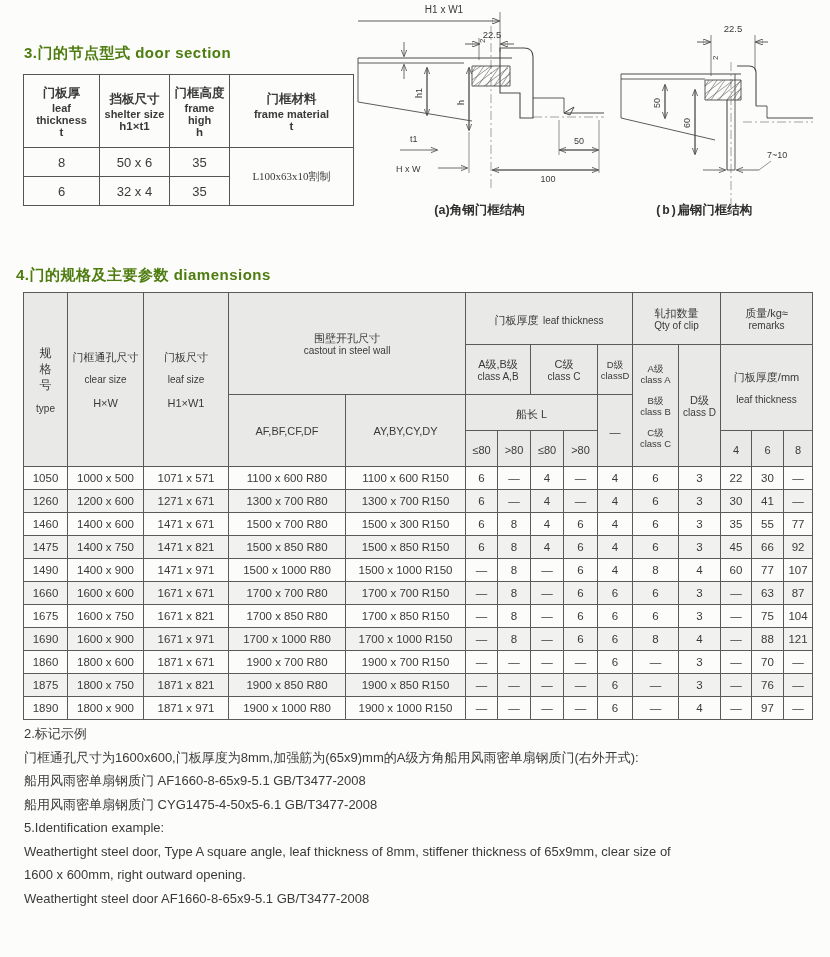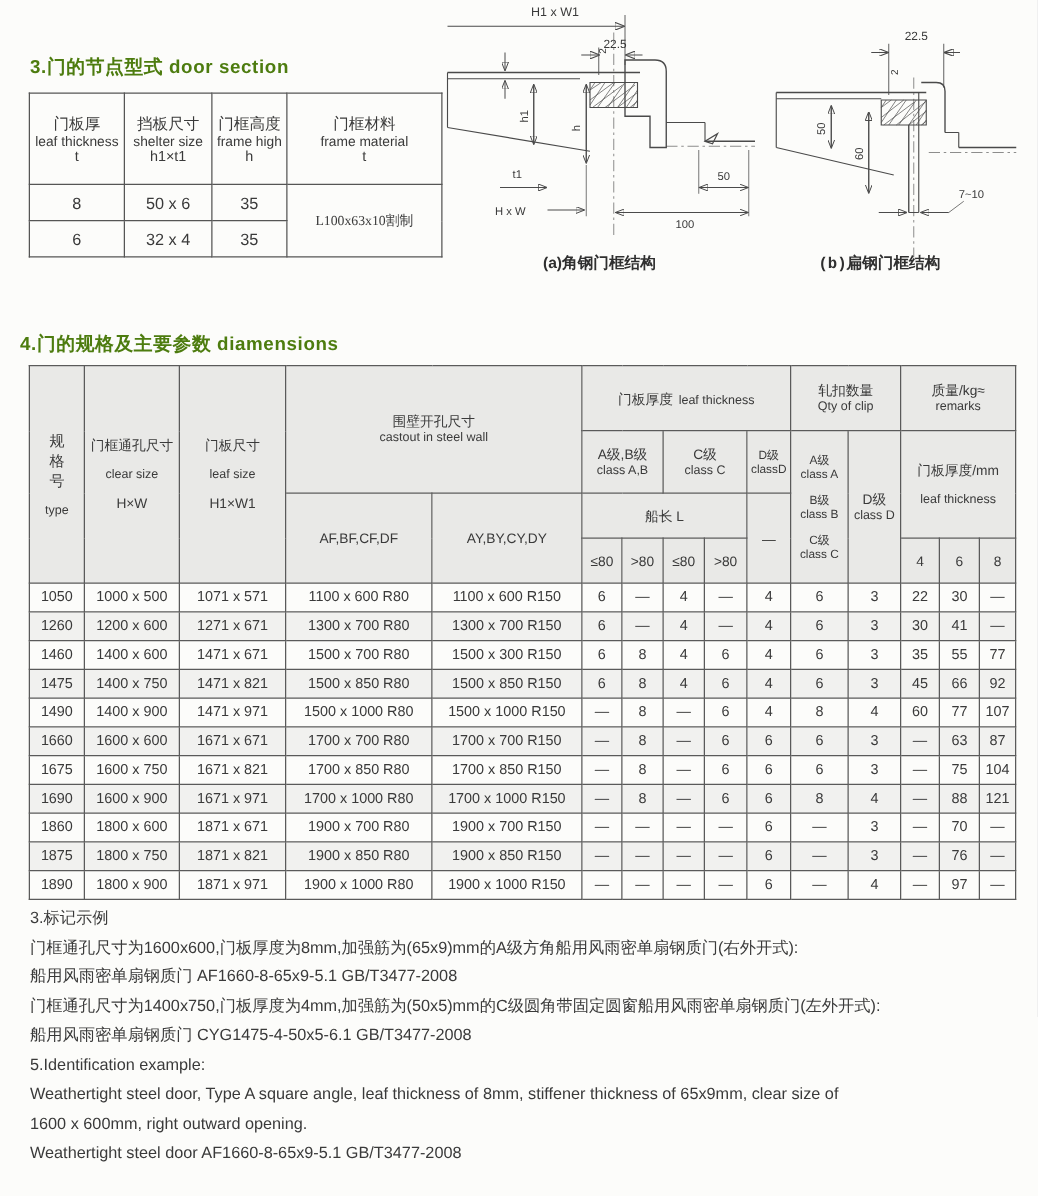--- a/index.html
+++ b/index.html
@@ -5,21 +5,21 @@
   html,body{margin:0;padding:0;background:#e8e8e8;}
   .page{
     position:relative;width:830px;height:957px;background:#fcfcfa;
     font-family:"Liberation Sans","DejaVu Sans",sans-serif;color:#3a3a3a;
     margin:0 auto;overflow:hidden;
   }
   .sec-title{position:absolute;font-size:15px;font-weight:bold;letter-spacing:.5px;color:#4d7c0f;}
   
   .t1{position:absolute;left:23px;top:74px;width:330px;border-collapse:collapse;table-layout:fixed;}
   .t1 th,.t1 td{border:1.4px solid #555;text-align:center;vertical-align:middle;padding:1px 2px;}
-  .t1 th{font-weight:normal;height:70px;}
+  .t1 th{font-weight:bold;height:70px;}
   .t1 td{height:26px;font-size:13px;}
   .t1 .cn{font-size:12.5px;}
   .t1 .en{font-size:11px;}
   .t1 .sym{font-size:11.5px;}
   .t1 .mat{font-size:11px;font-family:Liberation Serif, serif;}
   
   .fig{position:absolute;}
   .fig svg{display:block;}
   .fig-cap{position:absolute;font-size:12.5px;font-weight:bold;text-align:center;color:#2f2f2f;}
   .dwg line,.dwg path,.dwg polyline{stroke:#4a4a4a;fill:none;}
@@ -522,24 +522,23 @@
           <td>—</td>
           <td>4</td>
           <td>—</td>
           <td>97</td>
           <td>—</td>
         </tr>
       </tbody>
   </table>
 
   <div class="notes">
-    <div class="note-cn">3.标记示例</div>
+    <div class="note-cn">2.标记示例</div>
     <div class="note-cn">门框通孔尺寸为1600x600,门板厚度为8mm,加强筋为(65x9)mm的A级方角船用风雨密单扇钢质门(右外开式):</div>
     <div class="note-cn">船用风雨密单扇钢质门 AF1660-8-65x9-5.1 GB/T3477-2008</div>
-    <div class="note-cn">门框通孔尺寸为1400x750,门板厚度为4mm,加强筋为(50x5)mm的C级圆角带固定圆窗船用风雨密单扇钢质门(左外开式):</div>
     <div class="note-cn">船用风雨密单扇钢质门 CYG1475-4-50x5-6.1 GB/T3477-2008</div>
     <div class="note-en">5.Identification example:</div>
     <div class="note-en">Weathertight steel door, Type A square angle, leaf thickness of 8mm, stiffener thickness of 65x9mm, clear size of</div>
     <div class="note-en">1600 x 600mm, right outward opening.</div>
     <div class="note-en">Weathertight steel door AF1660-8-65x9-5.1 GB/T3477-2008</div>
   </div>
 
 </div>
 
 </body></html>

